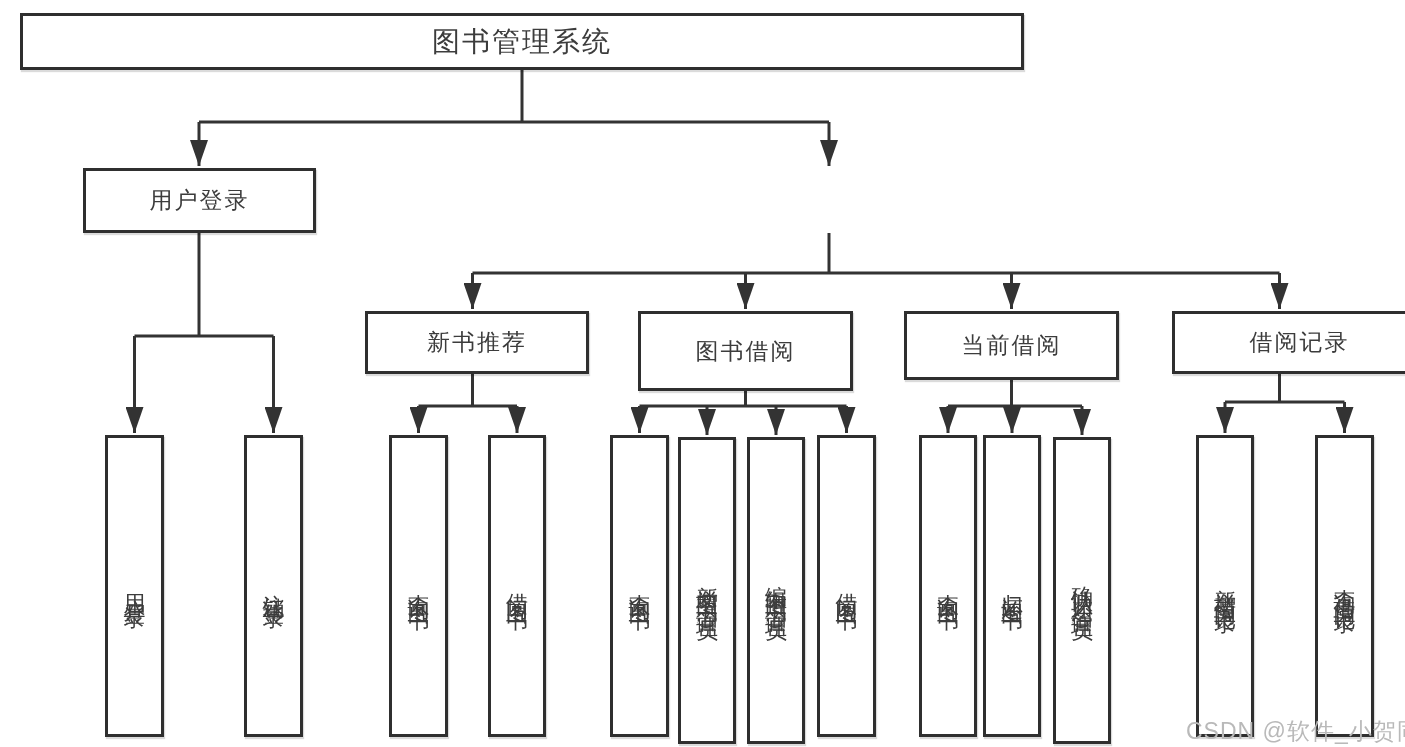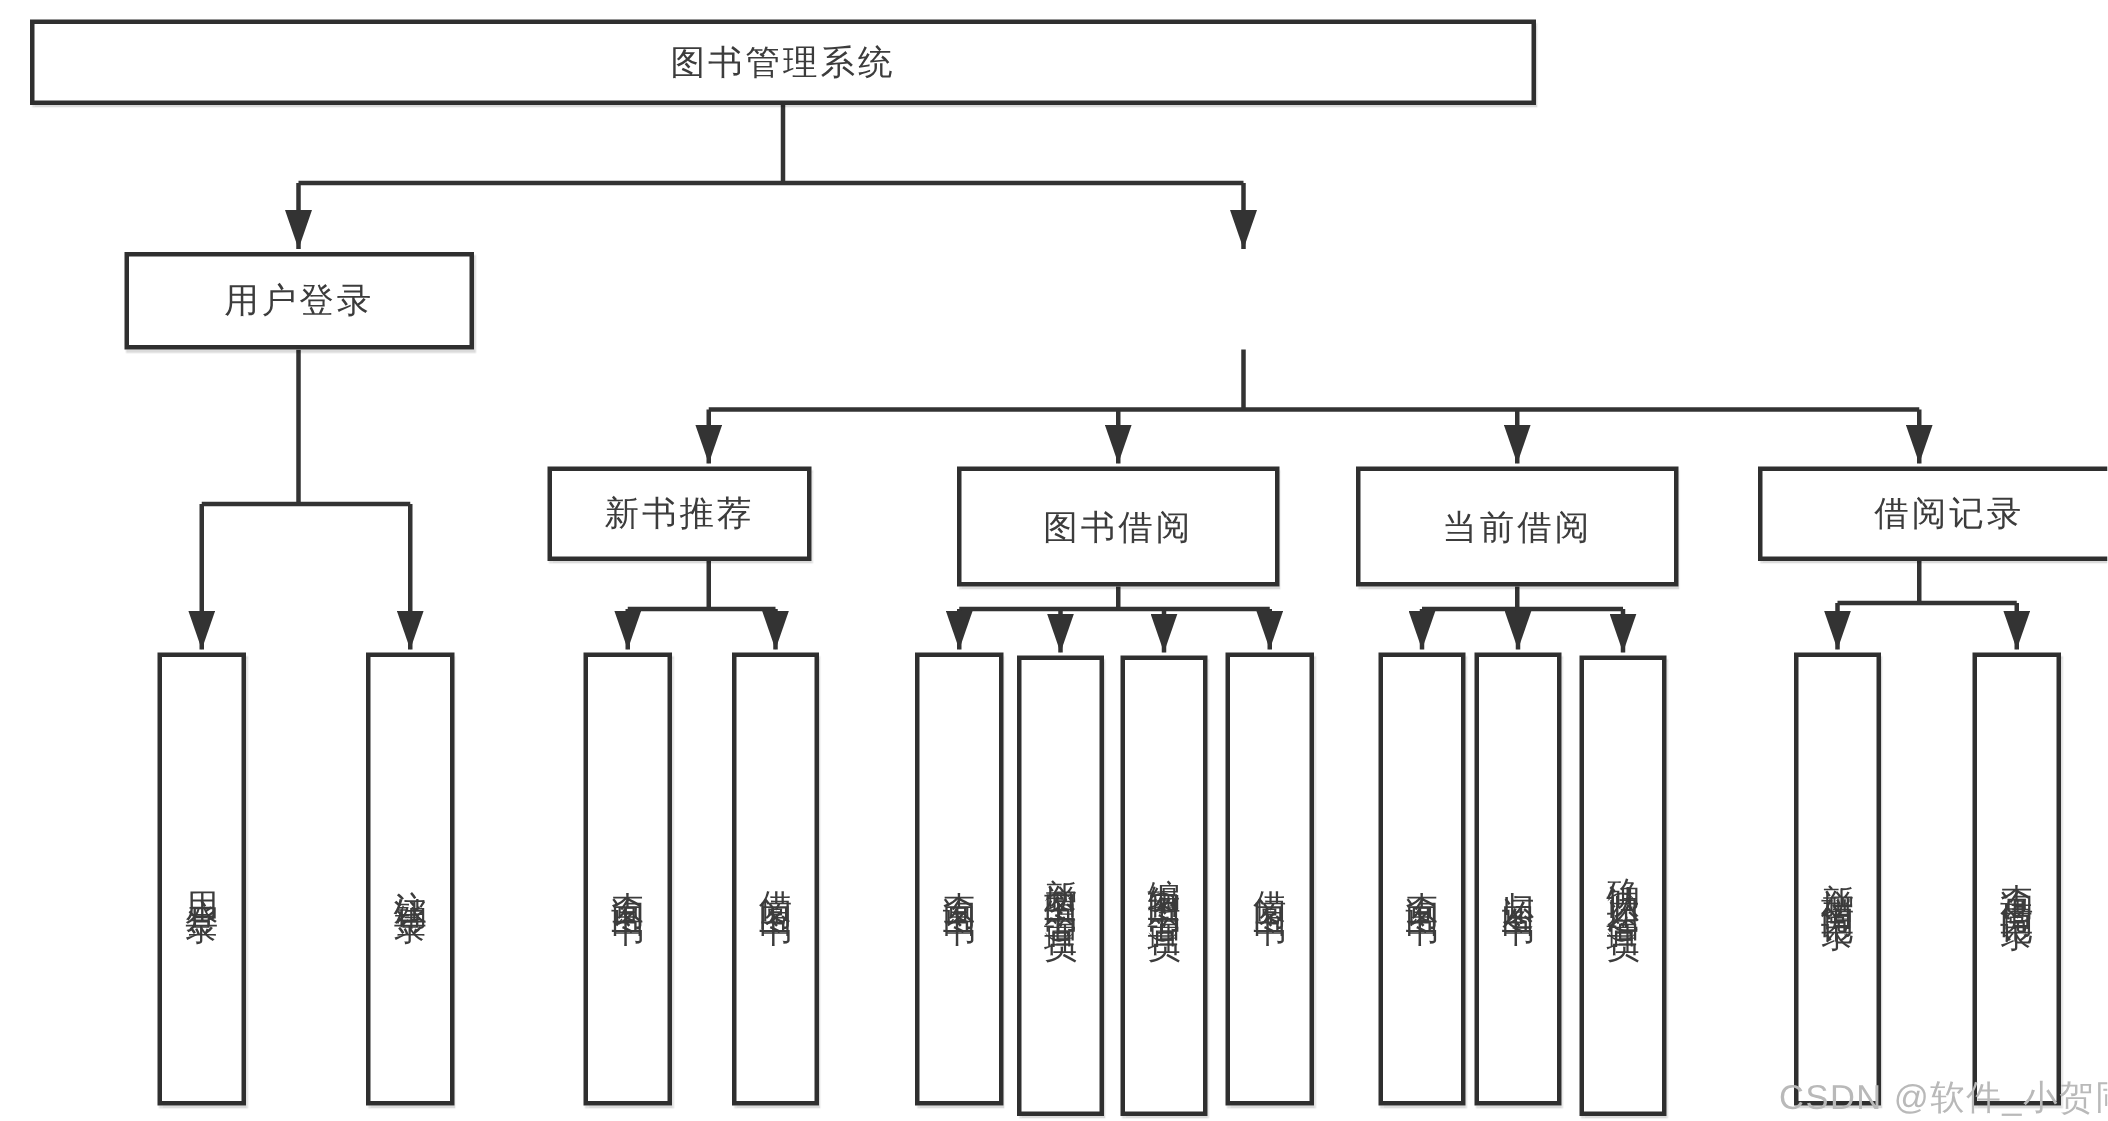--- a/index.html
+++ b/index.html
@@ -21,21 +21,21 @@
     box-sizing: border-box;
     background: #ffffff;
     border: 3px solid #2f2f2f;
     color: #3c3c3c;
     display: flex;
     align-items: center;
     justify-content: center;
     box-shadow: 1px 2px 1px rgba(0,0,0,0.14);
   }
   .hbox { font-size: 23px; letter-spacing: 2px; white-space: nowrap; }
-  .root { font-size: 23px; }
+  .root { font-size: 28px; }
   .vbox span {
     writing-mode: vertical-rl;
     text-orientation: mixed;
     font-size: 22px;
     line-height: 1;
     letter-spacing: 5px;
   }
   .watermark {
     position: absolute;
     left: 1186px;
@@ -102,27 +102,27 @@
   </svg>
 
   <div class="node hbox root" style="left:20px; top:13px; width:1004px; height:57px;">
     <span>图书管理系统</span>
   </div>
 
   <div class="node hbox" style="left:83px; top:168px; width:233px; height:65px;">
     <span>用户登录</span>
   </div>
 
-  <div class="node hbox" style="left:365px; top:311px; width:176px; height:63px;text-align:right;">
+  <div class="node hbox" style="left:365px; top:311px; width:224px; height:63px;text-align:right;">
     <span>新书推荐</span>
   </div>
   <div class="node hbox" style="left:638px; top:311px; width:215px; height:80px;">
     <span>图书借阅</span>
   </div>
-  <div class="node hbox" style="left:904px; top:311px; width:215px; height:80px;">
+  <div class="node hbox" style="left:904px; top:311px; width:215px; height:69px;">
     <span>当前借阅</span>
   </div>
   <div class="node hbox" style="left:1172px; top:311px; width:255px; height:63px;">
     <span>借阅记录</span>
   </div>
 
   <div class="node vbox" style="left:105px; top:435px; width:59px; height:302px;">
     <span>用户登录</span>
   </div>
   <div class="node vbox" style="left:244px; top:435px; width:59px; height:302px;">

